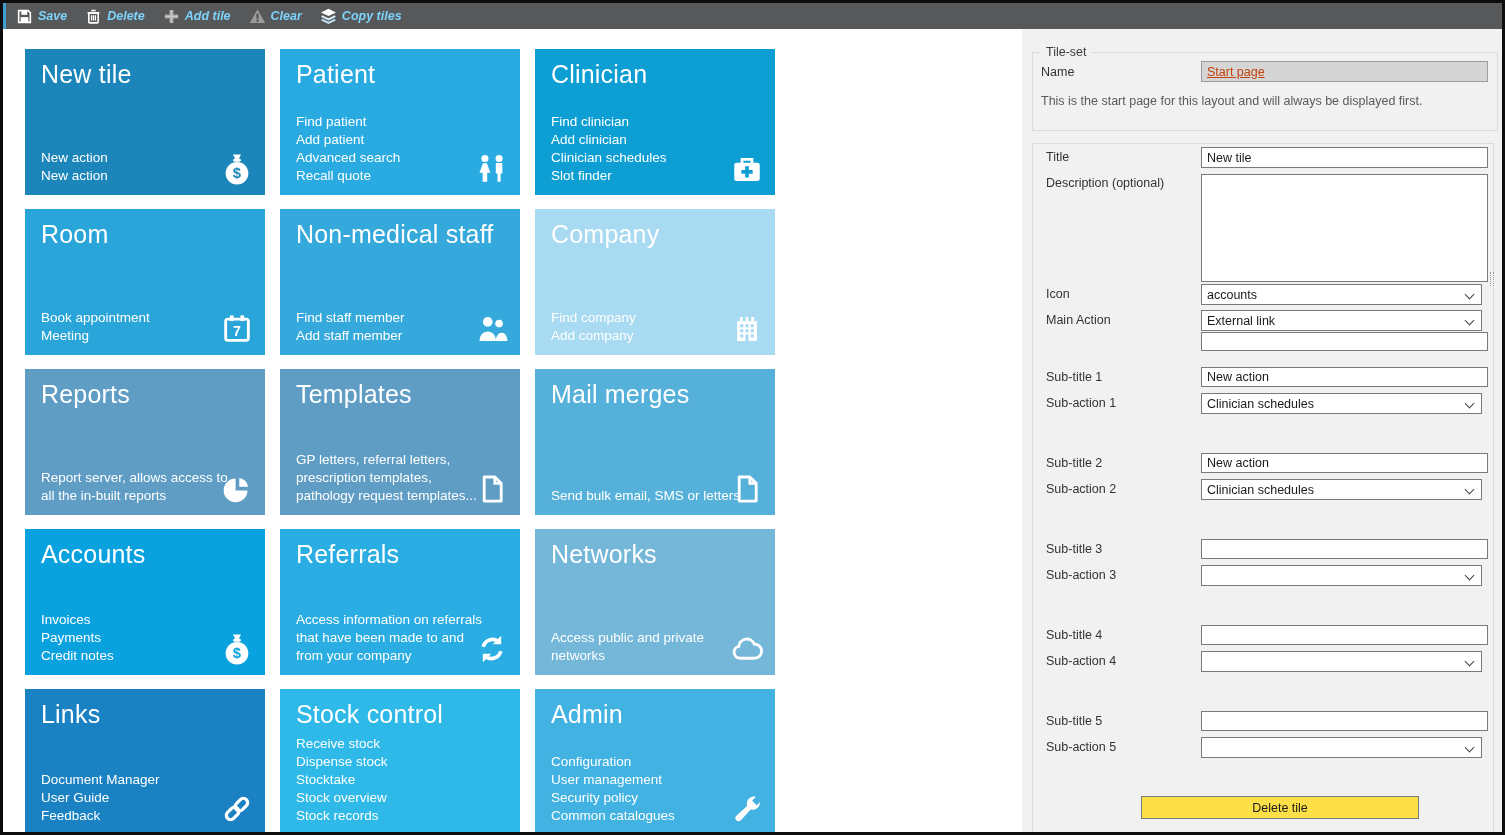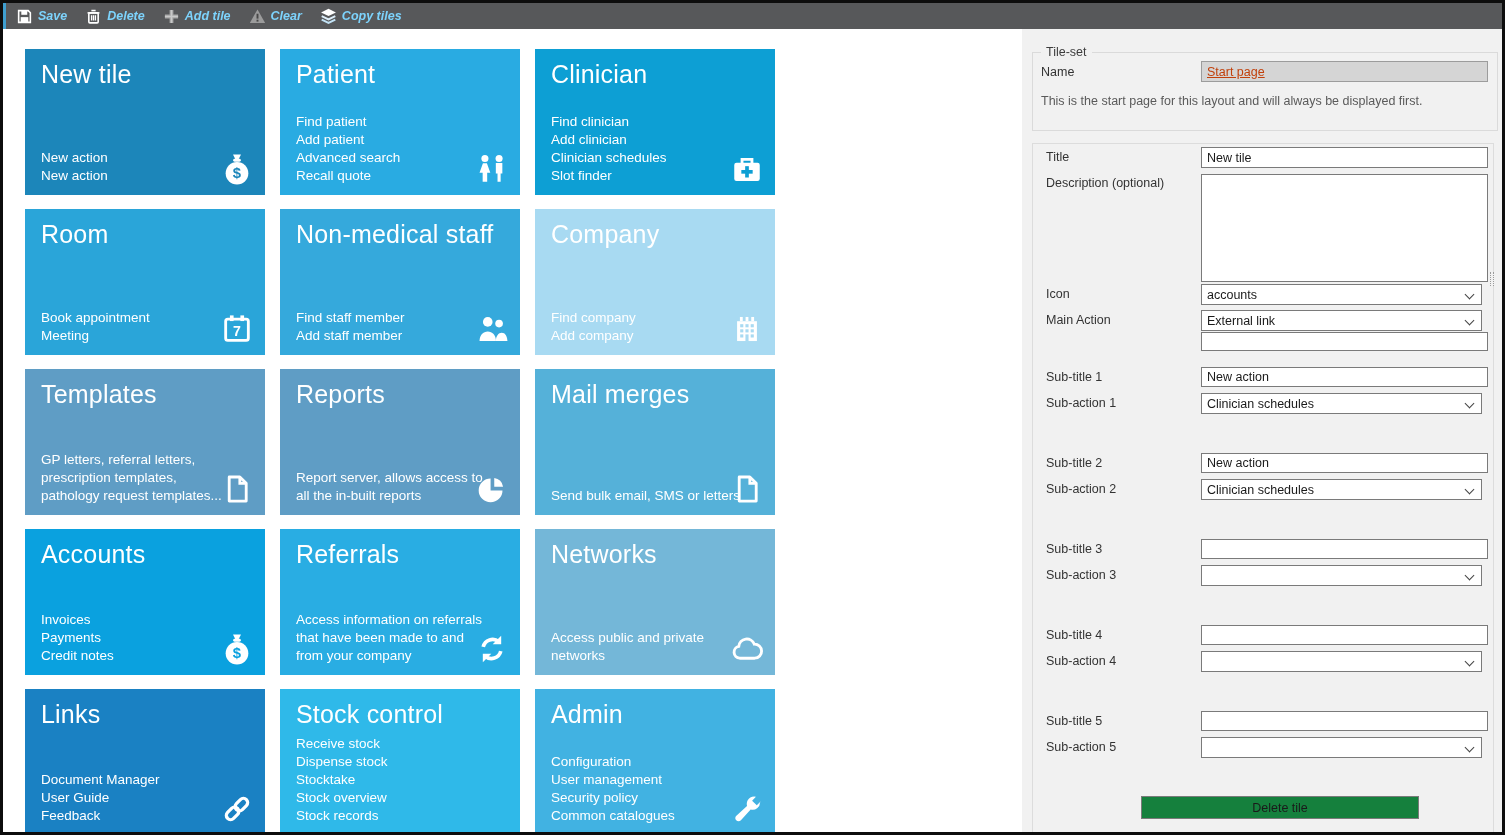--- a/index.html
+++ b/index.html
@@ -88,21 +88,21 @@
   }
   .chev::before {
     content: ""; position: absolute; left: 0; top: 0;
     width: 6px; height: 6px; border-right: 1.6px solid #444; border-bottom: 1.6px solid #444;
     transform: rotate(45deg);
   }
   .grip { position: absolute; left: 457px; top: 128px; width: 4px; height: 14px;
     background: #f1f1f1; border-left: 1px dotted #9a9a9a; border-right: 1px dotted #9a9a9a; }
   .delete-btn {
     position: absolute; left: 108px; top: 652px; width: 278px; height: 23px;
-    background: #15803d; border: 1px solid #7a7a7a;
+    background: #fde047; border: 1px solid #7a7a7a;
     font-family: "Liberation Sans", sans-serif; font-size: 12.5px; color: #1a1a1a; cursor: pointer;
   }
 </style>
 </head>
 <body>
 
 <div class="window">
 
   <div class="toolbar">
     <div class="toolbar-accent"></div>
@@ -260,40 +260,40 @@
               <rect x="10.9" y="12.2" width="2.2" height="2.2"></rect>
               <rect x="14.6" y="12.2" width="2.2" height="2.2"></rect>
               <rect x="7.2" y="15.8" width="2.2" height="2.2"></rect>
               <rect x="10.9" y="15.8" width="2.2" height="4.7"></rect>
               <rect x="14.6" y="15.8" width="2.2" height="2.2"></rect>
             </g>
           </svg>
         </span>
       </div>
       <div class="tile" style="background: rgb(95, 157, 197); --tile: #5f9dc5;">
+        <div class="tile-title">Reports</div>
+        <div class="tile-lines">
+          <div>Report server, allows access to all the in-built reports</div>
+        </div>
+        <span class="tile-icon">
+          <svg viewBox="0 0 24 24">
+            <path d="M11 13V4.6A8.4 8.4 0 1 0 19.4 13z" fill="#fff"></path>
+            <path d="M13.6 10.4V4.2a7 7 0 0 1 6.2 6.2z" fill="#fff"></path>
+          </svg>
+        </span>
+      </div>
+      <div class="tile" style="background: rgb(95, 157, 197); --tile: #5f9dc5;">
         <div class="tile-title">Templates</div>
         <div class="tile-lines">
           <div>GP letters, referral letters, prescription templates, pathology request templates...</div>
         </div>
         <span class="tile-icon">
           <svg viewBox="0 0 24 24">
             <path d="M6.5 3.5h7.5l4.5 4.5v12.5H6.5z" fill="none" stroke="#fff" stroke-width="2" stroke-linejoin="round"></path>
             <path d="M14 3.8V8h4.2" fill="none" stroke="#fff" stroke-width="2"></path>
-          </svg>
-        </span>
-      </div>
-      <div class="tile" style="background: rgb(95, 157, 197); --tile: #5f9dc5;">
-        <div class="tile-title">Reports</div>
-        <div class="tile-lines">
-          <div>Report server, allows access to all the in-built reports</div>
-        </div>
-        <span class="tile-icon">
-          <svg viewBox="0 0 24 24">
-            <path d="M11 13V4.6A8.4 8.4 0 1 0 19.4 13z" fill="#fff"></path>
-            <path d="M13.6 10.4V4.2a7 7 0 0 1 6.2 6.2z" fill="#fff"></path>
           </svg>
         </span>
       </div>
       <div class="tile" style="background: rgb(85, 177, 217); --tile: #55b1d9;">
         <div class="tile-title">Mail merges</div>
         <div class="tile-lines">
           <div>Send bulk email, SMS or letters</div>
         </div>
         <span class="tile-icon">
           <svg viewBox="0 0 24 24">

